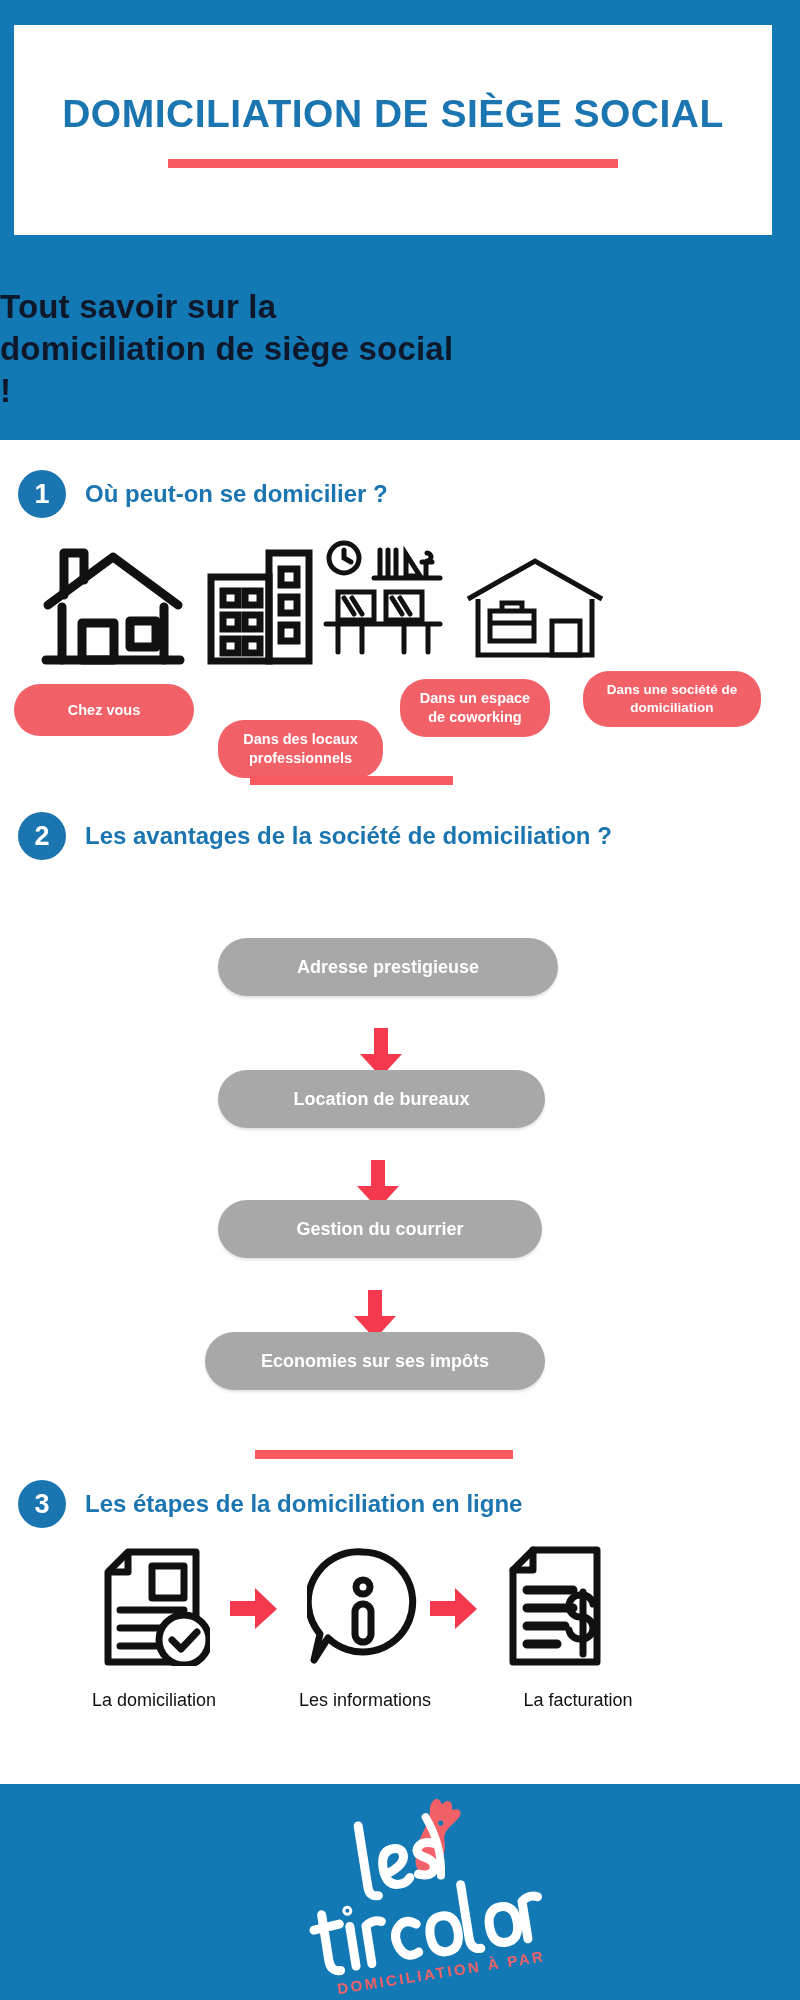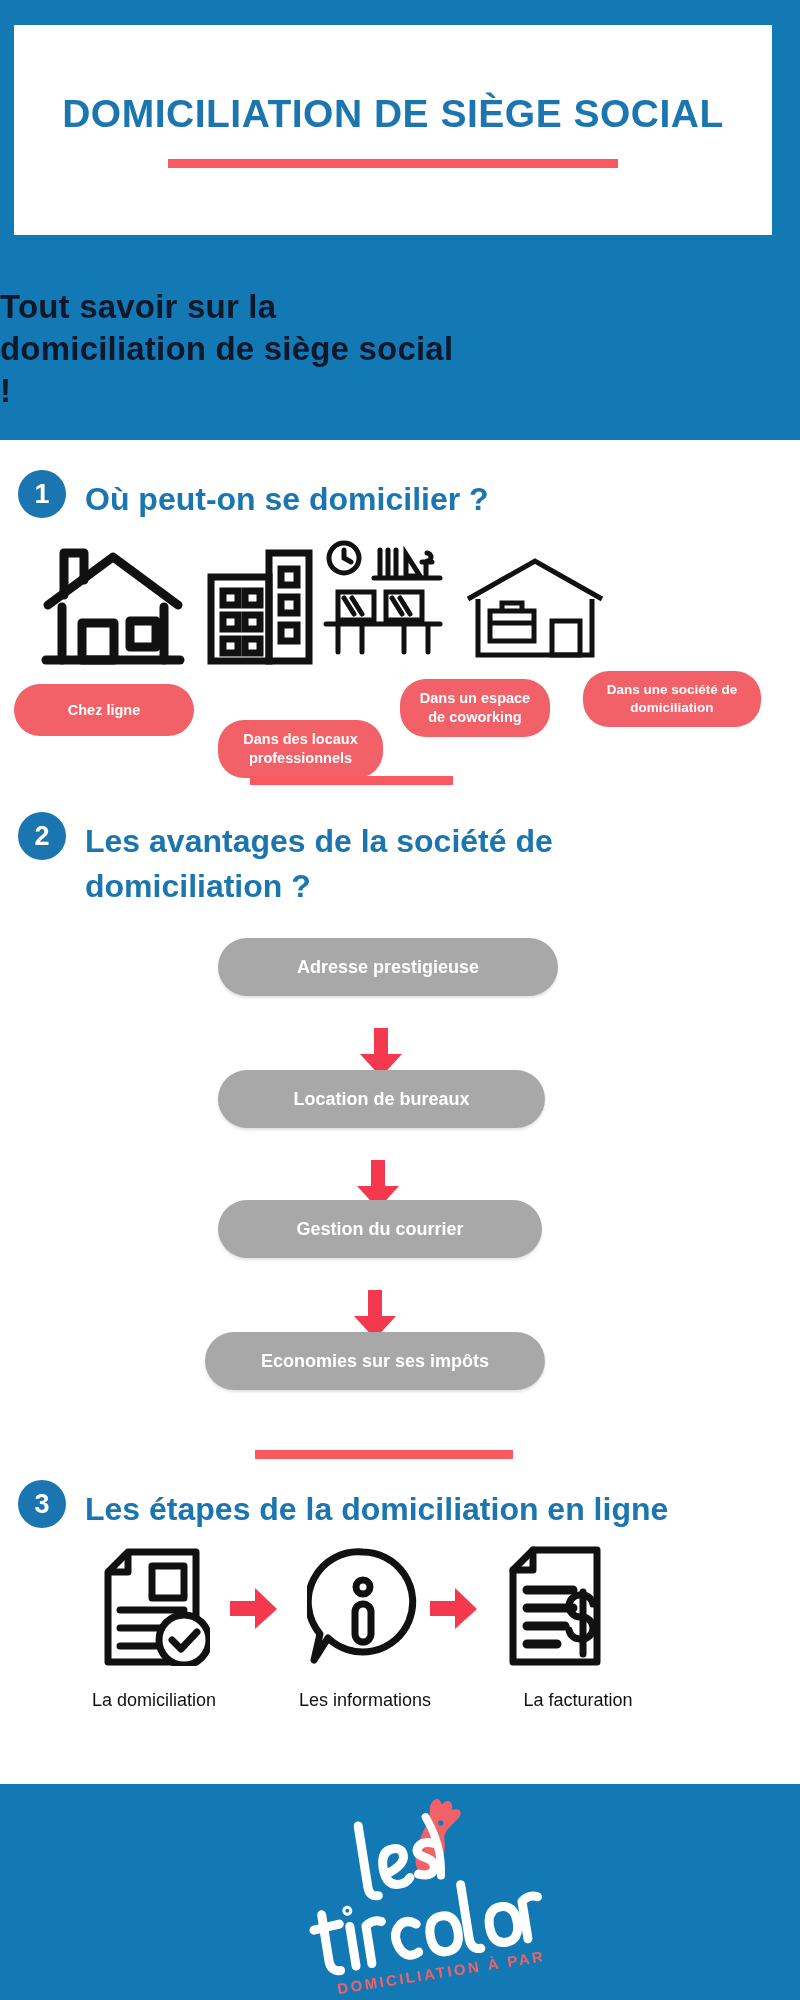--- a/index.html
+++ b/index.html
@@ -45,21 +45,21 @@
   .sec-head{position:absolute;display:flex;align-items:flex-start;}
   .badge{
     width:48px;height:48px;border-radius:50%;
     background:#1b75b0;color:#fff;
     font-size:27px;font-weight:bold;
     display:flex;align-items:center;justify-content:center;
     flex:0 0 48px;
   }
   .sec-title{
     margin-left:19px;color:#1b75b0;
-    font-size:32px;font-weight:bold;line-height:1.42;
+    font-size:24px;font-weight:bold;line-height:1.42;
     padding-top:7px;
   }
 
   
   .divider{
     position:absolute;height:9px;background:#f85a5f;
   }
   .icon-cell{position:absolute;}
   .pill{
     position:absolute;
@@ -177,21 +177,21 @@
         <path d="M18 44 L18 100 L132 100 L132 44"></path>
         <rect x="30" y="56" width="44" height="30"></rect>
         <path d="M42 56 L42 48 L62 48 L62 56"></path>
         <path d="M30 68 L74 68"></path>
         <rect x="92" y="66" width="28" height="34"></rect>
       </g>
     </svg>
   </div>
 
   <div class="pill" style="left:14px;top:684px;width:180px;height:52px;">
-    <span>Chez ligne</span>
+    <span>Chez vous</span>
   </div>
   <div class="pill" style="left:218px;top:680px;width:165px;height:58px;margin-top:40px;">
     <span>Dans des locaux professionnels</span>
   </div>
   <div class="pill" style="left:400px;top:679px;width:150px;height:58px;">
     <span>Dans un espace de coworking</span>
   </div>
   <div class="pill" style="left:583px;top:671px;width:178px;height:56px;font-size:13.5px;">
     <span>Dans une société de domiciliation</span>
   </div>

